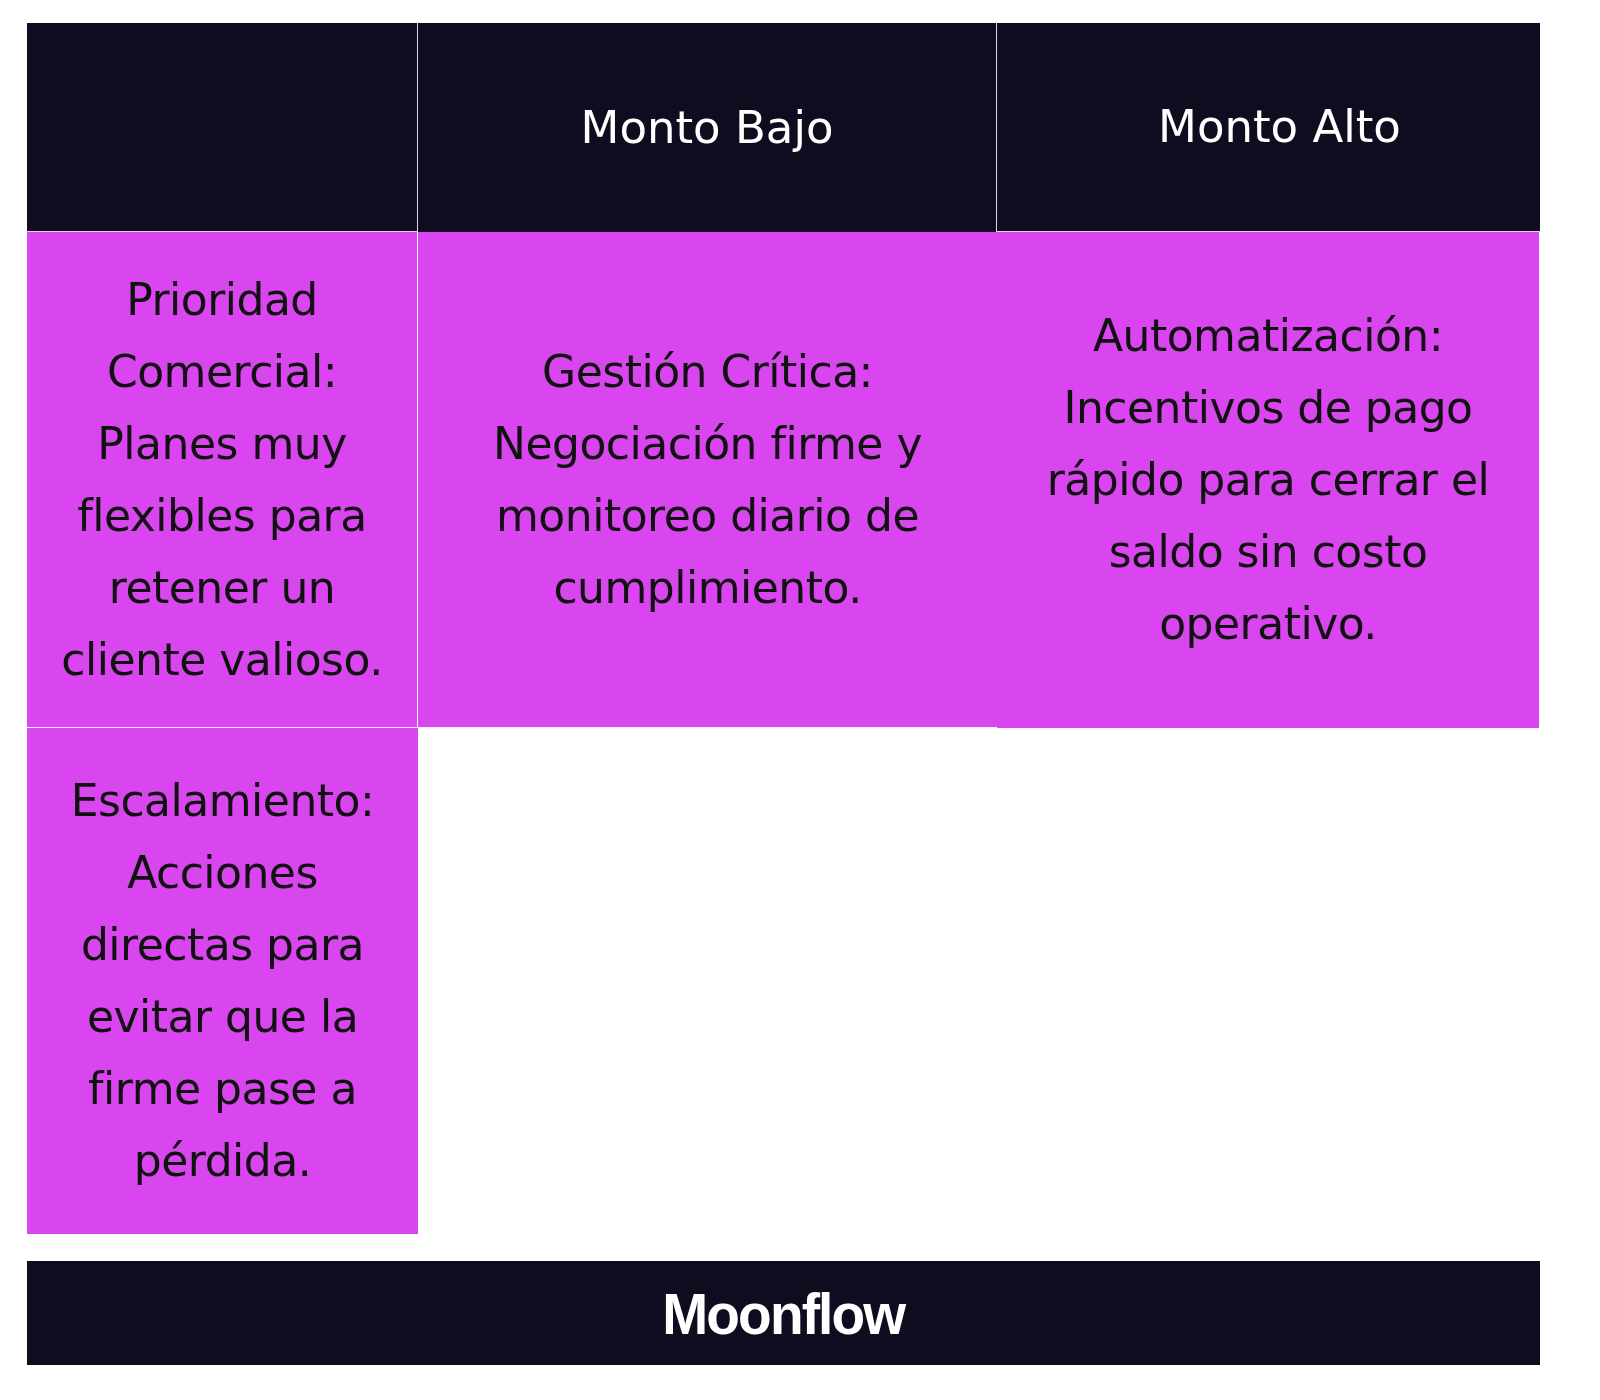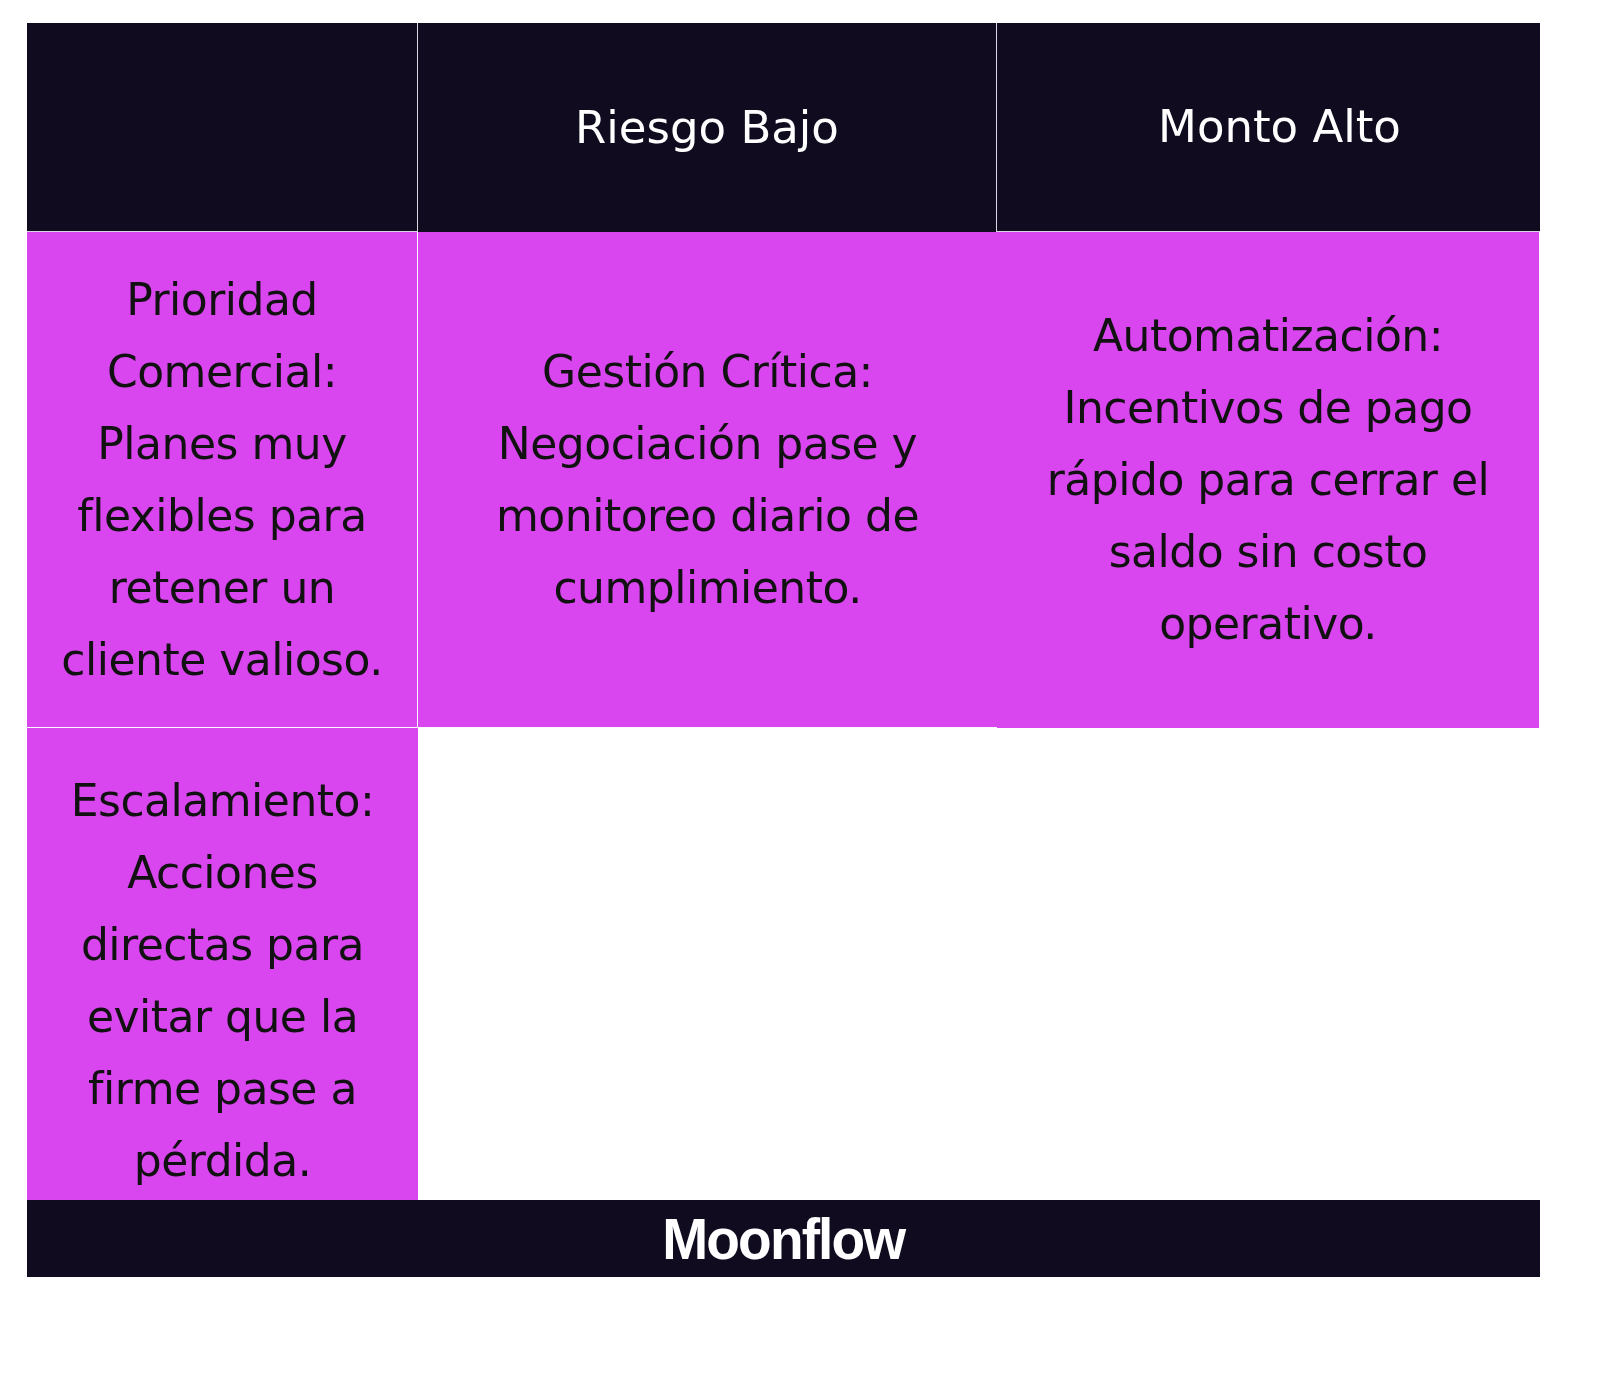--- a/index.html
+++ b/index.html
@@ -52,23 +52,23 @@
     }
     
     .b-right-dark { border-right: 1px solid #d9d6e2; }
     .b-bottom-dark { border-bottom: 1px solid #d9d6e2; padding-left: 36px; }
     .b-right-light { border-right: 1px solid #f8f7fb; }
     .b-bottom-light { border-bottom: 1px solid #f8f7fb; }
 
     .footer {
       position: absolute;
       left: 27px;
-      top: 1200px;
+      top: 1261px;
       width: 1513px;
-      height: 77px;
+      height: 104px;
       background: #100b1f;
       display: flex;
       align-items: center;
       justify-content: center;
     }
     .brand {
       color: #ffffff;
       font-family: "Liberation Sans", sans-serif;
       font-weight: bold;
       font-size: 58px;
@@ -78,31 +78,31 @@
   </style>
 </head>
 <body>
 
 <div class="matrix">
 
   <div class="cell dark b-right-dark b-bottom-dark">
     <span></span>
   </div>
   <div class="cell dark hdr b-right-dark">
-    <span>Riesgo Bajo</span>
+    <span>Monto Bajo</span>
   </div>
 
   <div class="cell dark hdr b-bottom-dark">
     <span>Monto Alto</span>
   </div>
   <div class="cell light body-text b-right-light b-bottom-light">
     <span>Prioridad Comercial: Planes muy flexibles para retener un cliente valioso.</span>
   </div>
   <div class="cell light body-text b-bottom-light">
-    <span>Gestión Crítica: Negociación pase y monitoreo diario de cumplimiento.</span>
+    <span>Gestión Crítica: Negociación firme y monitoreo diario de cumplimiento.</span>
   </div>
 
   <div class="cell light body-text b-right-light">
     <span>Automatización: Incentivos de pago rápido para cerrar el saldo sin costo operativo.</span>
   </div>
   <div class="cell light body-text">
     <span>Escalamiento: Acciones directas para evitar que la firme pase a pérdida.</span>
   </div>
 </div>
 

